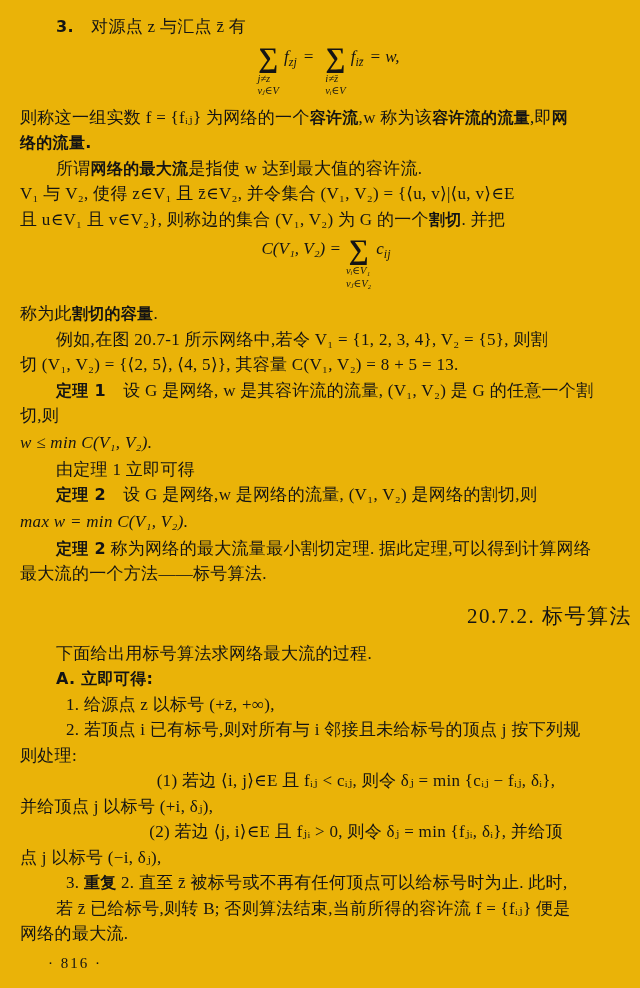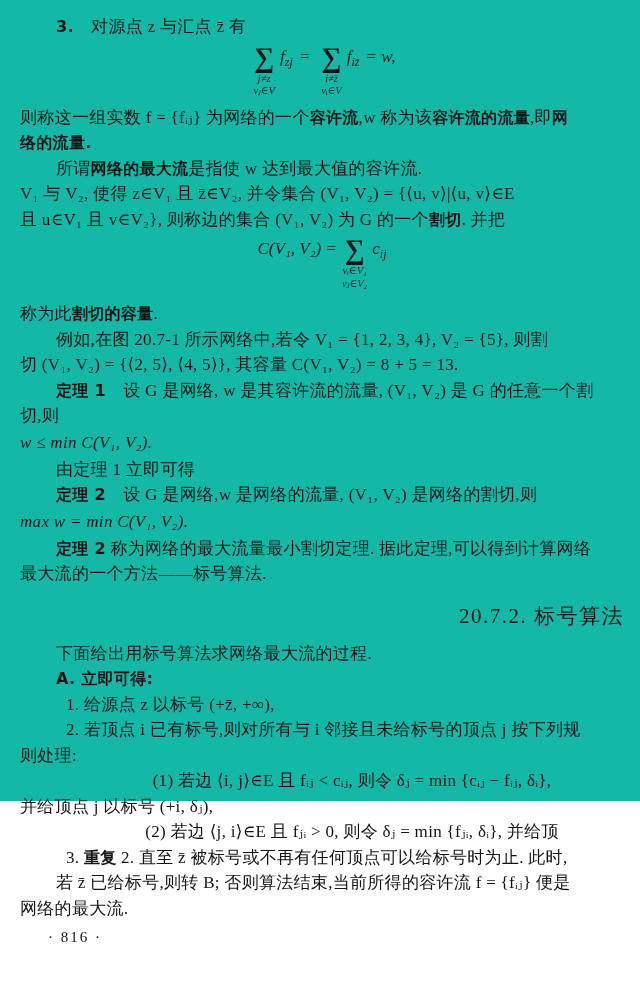--- a/index.html
+++ b/index.html
@@ -5,24 +5,24 @@
   html,body{margin:0;padding:0;}
   body{
     width:640px;height:988px;
     background:#ffffff;
     color:#141414;
     font-family:"Liberation Serif","DejaVu Serif",serif;
     overflow:hidden;
   }
   .page{
     position:relative;
-    width:640px;height:801px;
-    padding:14px 16px 0 20px;
+    width:640px;height:988px;
+    padding:14px 8px 0 20px;
     box-sizing:border-box;
-    background:#14b8a6;
+    background:#eab308;
   }
   .ln{
     font-size:17px;
     line-height:25.5px;
     white-space:nowrap;
     letter-spacing:0.3px;
   }
   .i1{padding-left:36px;}
   .i2{padding-left:46px;}
   .i3{padding-left:60px;text-align:center;}
@@ -56,21 +56,20 @@
   }
   .sigma{
     font-size:28px;
     font-style:normal;
     line-height:1.05;
     font-weight:bold;
   }
   .limits{
     font-size:10.5px;
     line-height:1.2;
-    text-align:center;
     font-style:italic;
     margin-top:1px;
   }
   .limits div{white-space:nowrap;}
   .fterm{display:inline-block;margin-top:4px;}
   sub{font-size:12px;letter-spacing:0;}
   .heading{
     font-size:21px;
     letter-spacing:1.5px;
     margin:16px 0 12px 0;
@@ -148,19 +147,20 @@
   <div class="heading">20.7.2. 标号算法</div>
 
   <div class="ln i1"><span>下面给出用标号算法求网络最大流的过程.</span></div>
   <div class="ln i1"><span class="b">A. 立即可得:</span></div>
   <div class="ln i2"><span>1. 给源点 z 以标号 (+z̄, +∞),</span></div>
   <div class="ln i2"><span>2. 若顶点 i 已有标号,则对所有与 i 邻接且未给标号的顶点 j 按下列规</span></div>
   <div class="ln"><span>则处理:</span></div>
   <div class="ln i3"><span>(1) 若边 ⟨i, j⟩∈E 且 fᵢⱼ &lt; cᵢⱼ, 则令 δⱼ = min {cᵢⱼ − fᵢⱼ, δᵢ},</span></div>
   <div class="ln"><span>并给顶点 j 以标号 (+i, δⱼ),</span></div>
   <div class="ln i3"><span>(2) 若边 ⟨j, i⟩∈E 且 fⱼᵢ &gt; 0, 则令 δⱼ = min {fⱼᵢ, δᵢ}, 并给顶</span></div>
+  <div class="ln"><span>点 j 以标号 (−i, δⱼ),</span></div>
   <div class="ln i2"><span>3. </span><span class="b">重复</span><span> 2. 直至 z̄ 被标号或不再有任何顶点可以给标号时为止. 此时,</span></div>
   <div class="ln i1"><span>若 z̄ 已给标号,则转 B; 否则算法结束,当前所得的容许流 f = {fᵢⱼ} 便是</span></div>
   <div class="ln"><span>网络的最大流.</span></div>
 
   <div class="footer">· 816 ·</div>
 
 </div>
 
 </body></html>

